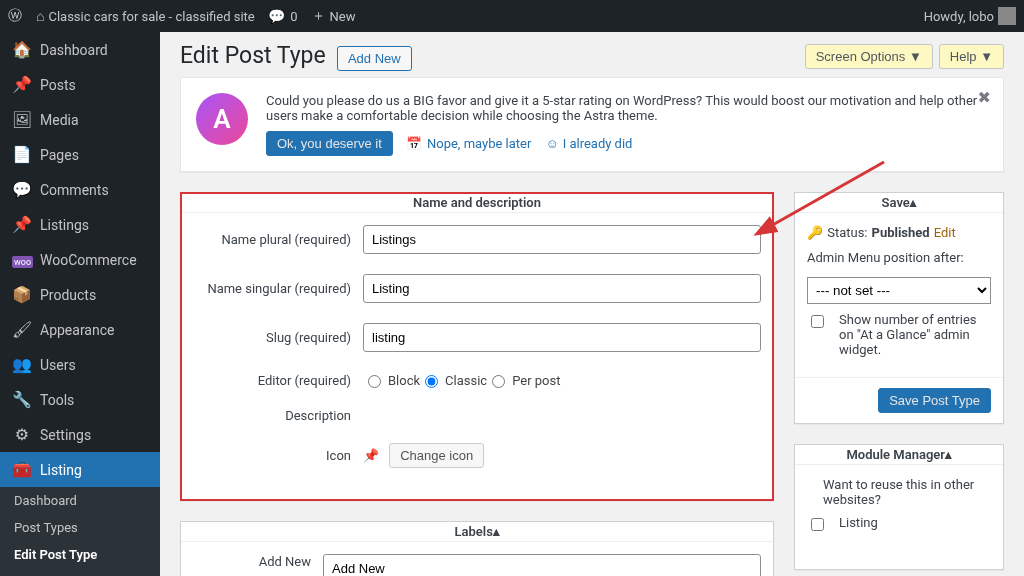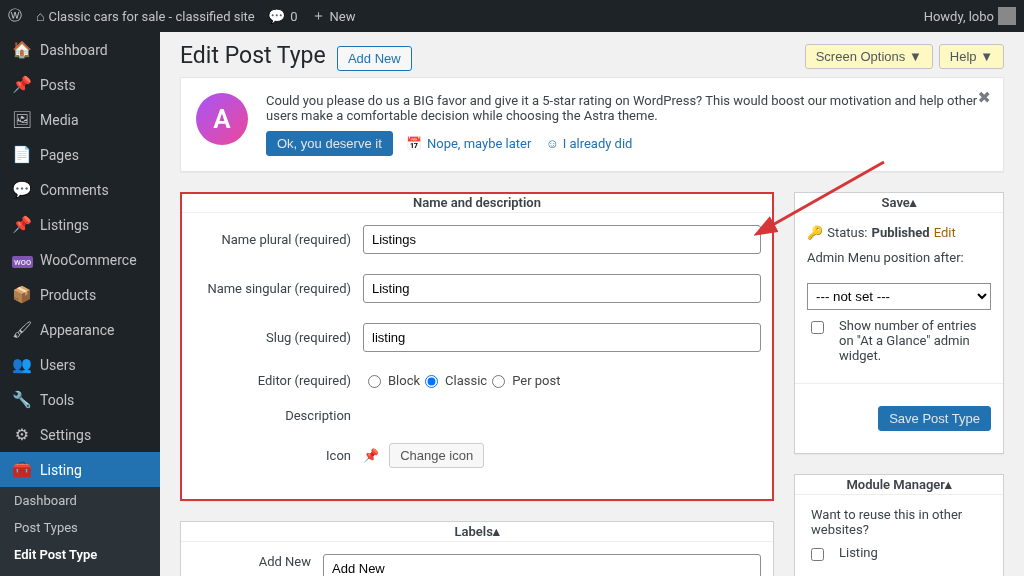--- a/index.html
+++ b/index.html
@@ -41,21 +41,21 @@
 .form-row{display:flex;align-items:center;margin-bottom:20px}
 .form-row .lbl{width:170px;text-align:right;padding-right:12px;color:#3c434a}
 .form-row .ctl{flex:1}
 .form-row input[type=text]{width:100%;padding:6px 8px;border:1px solid #8c8f94;border-radius:3px;background:#fff;font-size:13px}
 .radio-g{display:flex;align-items:center}
 .radio-g label{display:flex;align-items:center;gap:4px;cursor:pointer}
 .side .panel-b{font-size:13px;color:#3c434a}
 .status-row{display:flex;align-items:center;gap:4px;margin-bottom:10px}
 select{width:100%;padding:4px;border:1px solid #8c8f94;background:#fff}
 .chk-row{display:flex;gap:12px;align-items:flex-start;margin:8px 0}
-.panel-foot{text-align:right;padding:22px 12px;border-top:1px solid #eee}
+.panel-foot{text-align:right;padding:10px 12px;border-top:1px solid #eee}
 .link{color:#a16207;cursor:pointer}
 </style>
 </head>
 <body>
 
 <div class="adminbar">
   <div class="left">
     <span class="itm">
         <span class="ico">ⓦ</span>
       </span>
@@ -231,37 +231,37 @@
               <span>Save</span>
               <span>▴</span>
             </div>
           <div class="panel-b">
             <div class="status-row">
               <span>🔑</span>
               <span>Status:</span>
               <b>Published</b>
               <span class="link">Edit</span>
             </div>
-            <div style="margin-bottom:18px">Admin Menu position after:</div>
+            <div style="margin-bottom:12px">Admin Menu position after:</div>
             <select><option>--- not set ---</option></select>
             <div class="chk-row">
               <input type="checkbox" style="">
               <span>Show number of entries on "At a Glance" admin widget.</span>
             </div>
           </div>
           <div class="panel-foot"><button class="btn primary">Save Post Type</button></div>
         </div>
 
         <div class="panel">
           <div class="panel-h">
               <span>Module Manager</span>
               <span>▴</span>
             </div>
           <div class="panel-b">
-            <p style="margin:0 4px 8px">Want to reuse this in other websites?</p>
+            <p style="margin:0 16px 8px">Want to reuse this in other websites?</p>
             <div class="chk-row">
                 <input type="checkbox" style="">
                 <span>Listing</span>
               </div>
             <br>
             
           </div>
         </div>
       </div>
     </div>

